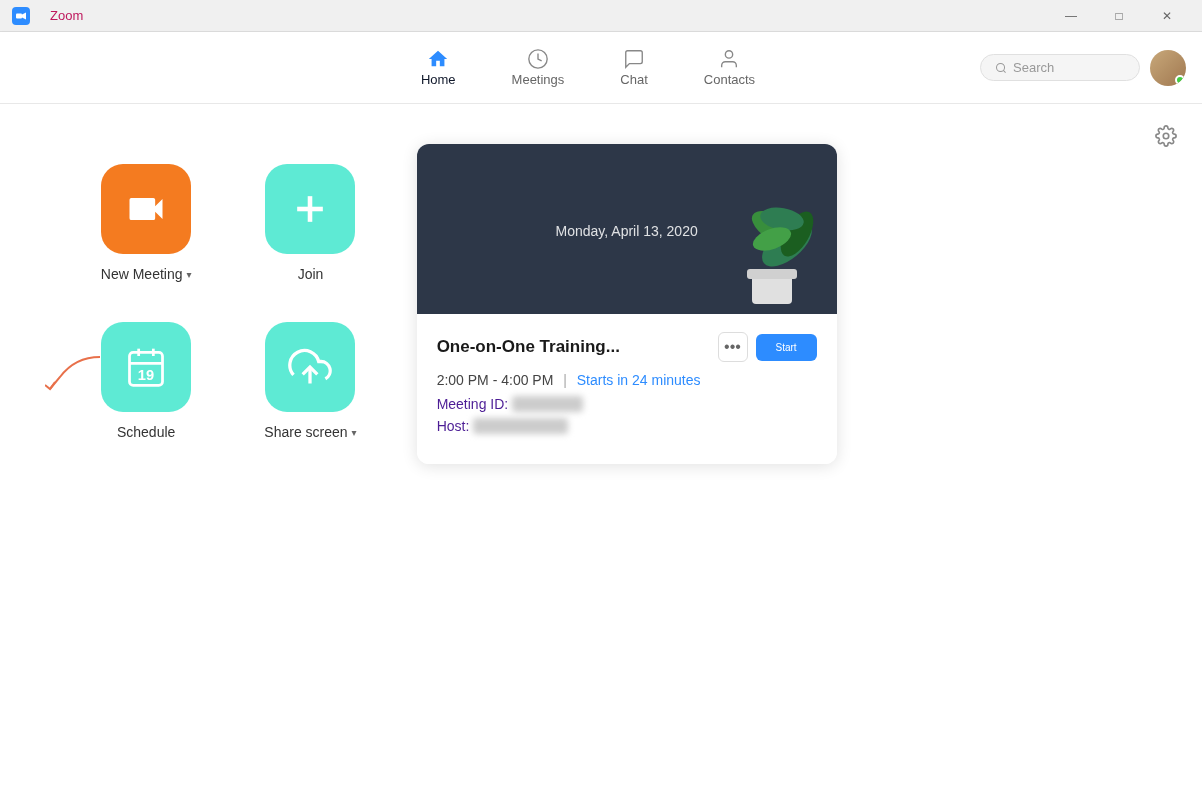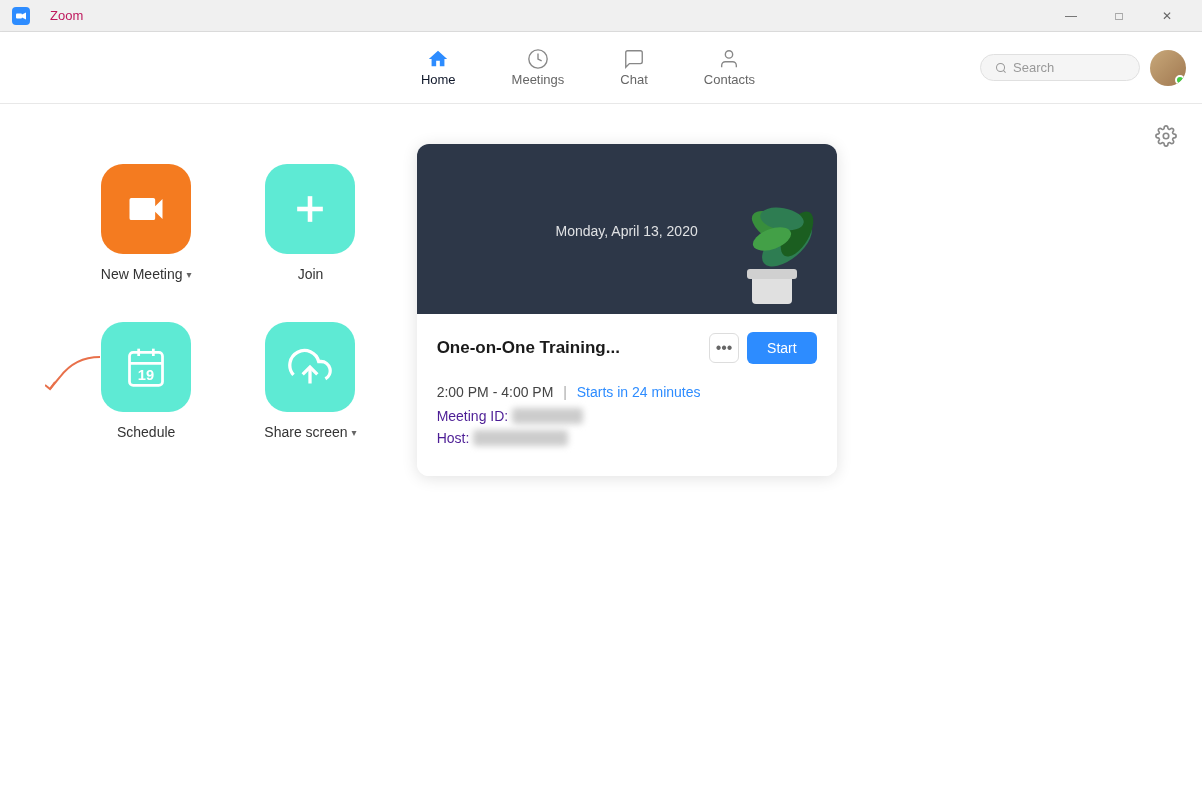--- a/index.html
+++ b/index.html
@@ -127,32 +127,32 @@
       font-size: 52px; font-weight: 300; color: white; letter-spacing: 2px;
       position: relative; z-index: 1;
     }
     .date-display {
       font-size: 14px; color: rgba(255,255,255,0.85); margin-top: 4px;
       position: relative; z-index: 1;
     }
 
     .meeting-card-body { background: white; padding: 18px 20px 24px; }
     .meeting-title-row {
-      display: flex; align-items: center; justify-content: space-between; margin-bottom: 20px;
+      display: flex; align-items: center; justify-content: space-between; margin-bottom: 10px;
     }
     .meeting-title { font-size: 17px; font-weight: 600; color: #1a1a1a; }
     .meeting-actions { display: flex; align-items: center; gap: 8px; }
     .more-btn {
       width: 30px; height: 30px; border: 1px solid #ddd; border-radius: 6px;
       display: flex; align-items: center; justify-content: center; cursor: pointer;
       background: white; font-size: 16px; color: #666;
     }
     .start-btn {
       background: #2d8cff; color: white; border: none; border-radius: 6px;
-      padding: 8px 20px; font-size: 14px; font-weight: 500; cursor: pointer;
+      padding: 8px 20px; font-size: 10px; font-weight: 500; cursor: pointer;
     }
 
     .meeting-time { font-size: 14px; color: #444; margin-bottom: 8px; }
     .meeting-time .starts-soon { color: #2d8cff; font-weight: 500; }
     .meeting-divider { color: #aaa; margin: 0 6px; }
     .meeting-info { font-size: 14px; color: #444; margin-bottom: 6px; }
     .meeting-info .label { color: #4c1d95; }
     .blur-text {
       display: inline-block; background: #ccc; border-radius: 3px;
       color: transparent; font-size: 14px;

